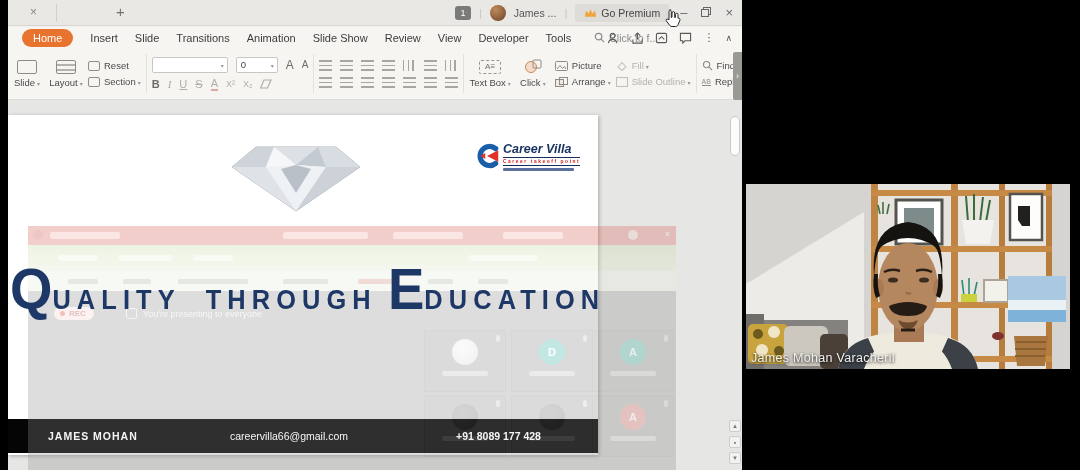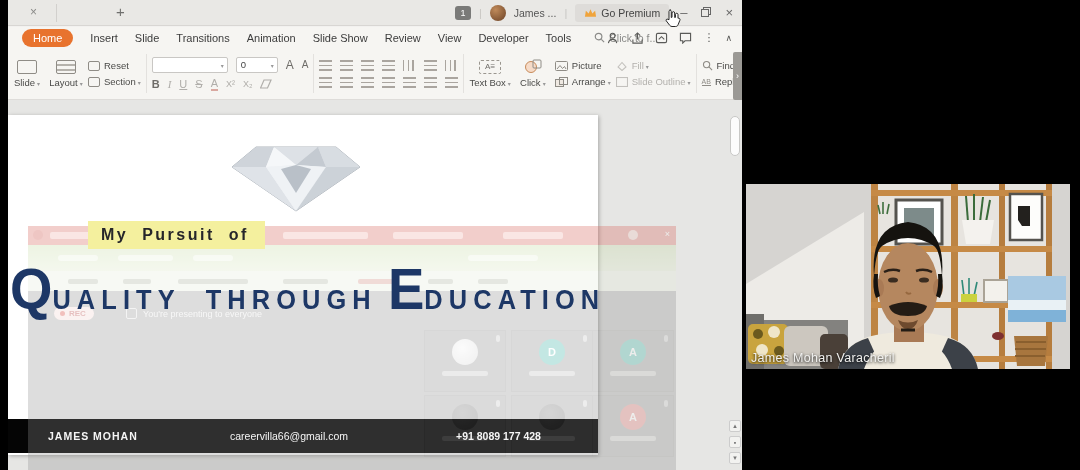--- a/index.html
+++ b/index.html
@@ -327,22 +327,33 @@
             <polygon points="92,12 110,12 134,32 100,32" fill="#d8dde2"></polygon>
             <polygon points="48,12 70,30 40,32" fill="#f5f7f9"></polygon>
             <polygon points="92,12 100,32 70,30" fill="#c4cad1"></polygon>
             <polygon points="6,32 40,32 70,76" fill="#dfe3e8"></polygon>
             <polygon points="40,32 70,30 100,32 70,76" fill="#eff2f5"></polygon>
             <polygon points="100,32 134,32 70,76" fill="#ccd2d8"></polygon>
             <polygon points="55,34 70,30 85,34 70,58" fill="#b9c0c8"></polygon>
           </svg>
         </div>
 
-
-        <div class="title-small">My Pursuit of</div>
+        <div class="logo">
+          <svg width="26" height="26" viewBox="0 0 30 30">
+            <path d="M25 6.5 A11 11 0 1 0 25 23.5" stroke="#1a5da8" stroke-width="6" fill="none" stroke-linecap="round"></path>
+            <polygon points="28,8.5 15,15 28,21.5" fill="#e03226"></polygon>
+            <polygon points="13,11.5 7.5,15 13,18.5" fill="#e03226"></polygon>
+          </svg>
+          <div class="logotext">
+            <span class="logobrand">Career Villa</span>
+            <span class="logotag">Career takeoff point</span>
+            <div class="logosub"></div>
+          </div>
+        </div>
+
 
         <div class="title-big">
           <span class="cap">Q</span><span class="rest">UALITY THROUGH</span><span class="cap cap2">E</span><span class="rest">DUCATION</span>
         </div>
 
         <div class="sfooter">
           <span class="sf-name">JAMES MOHAN</span>
           <span class="sf-email">careervilla66@gmail.com</span>
           <span class="sf-phone">+91 8089 177 428</span>
         </div>

